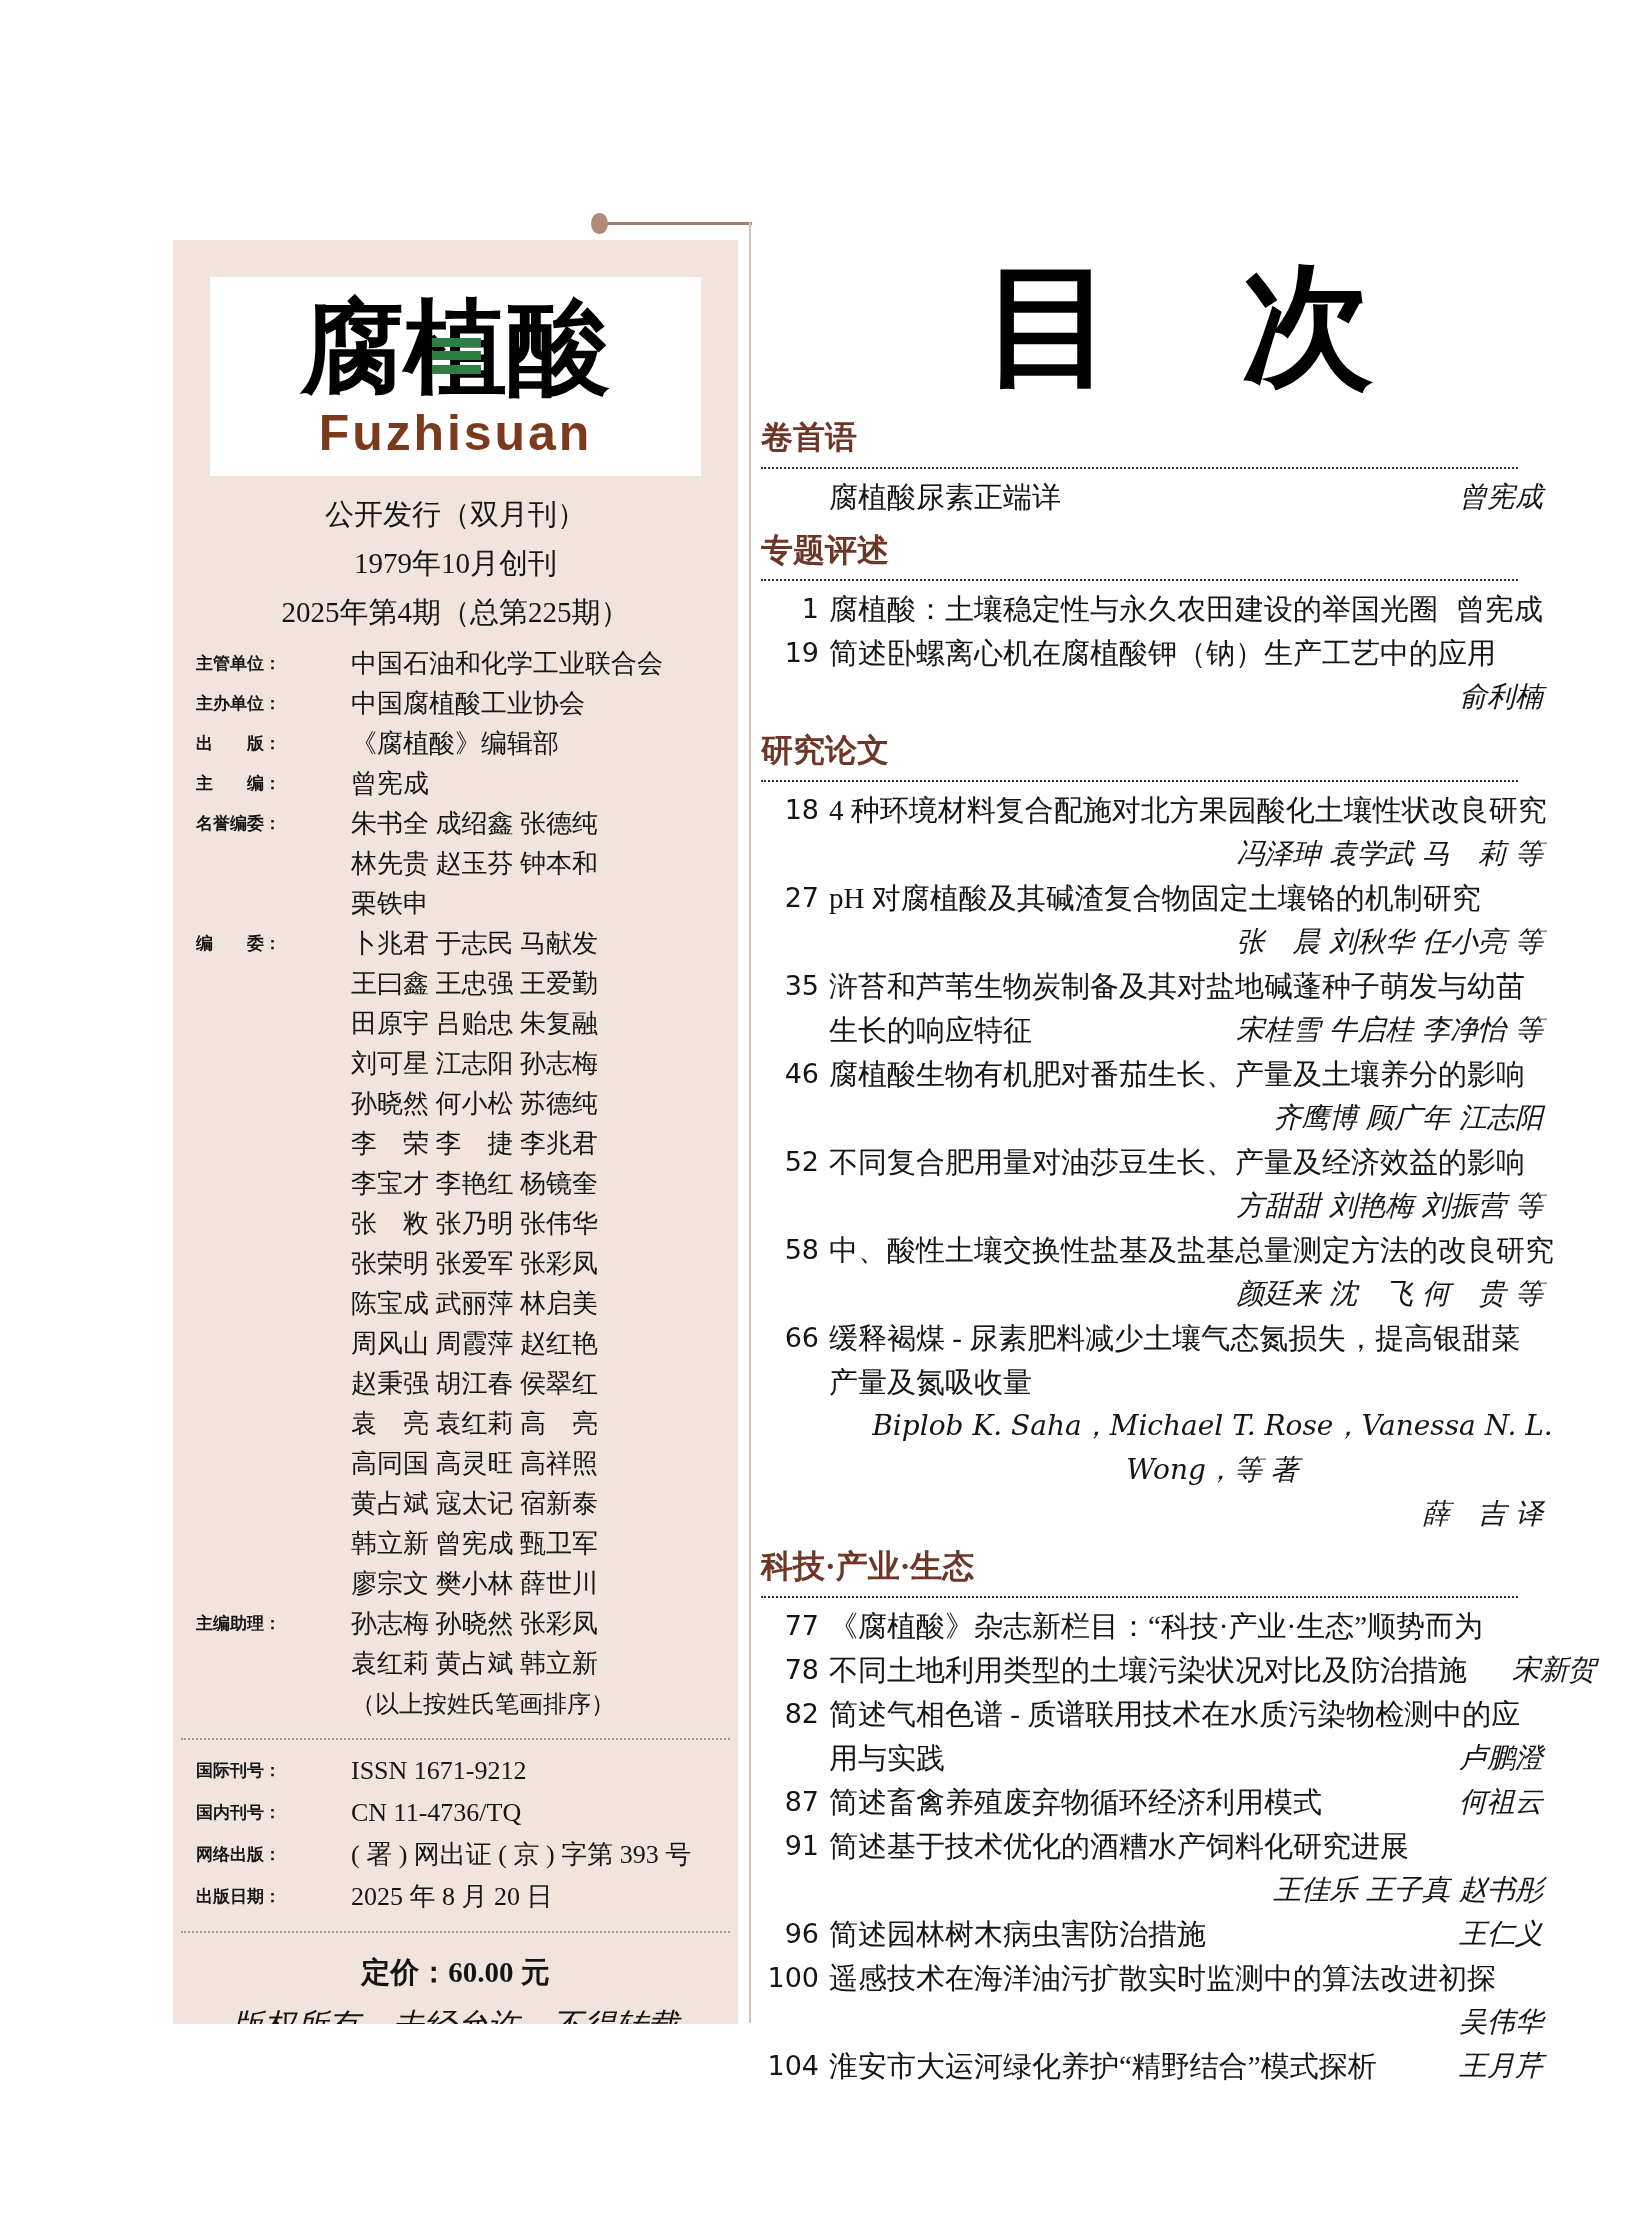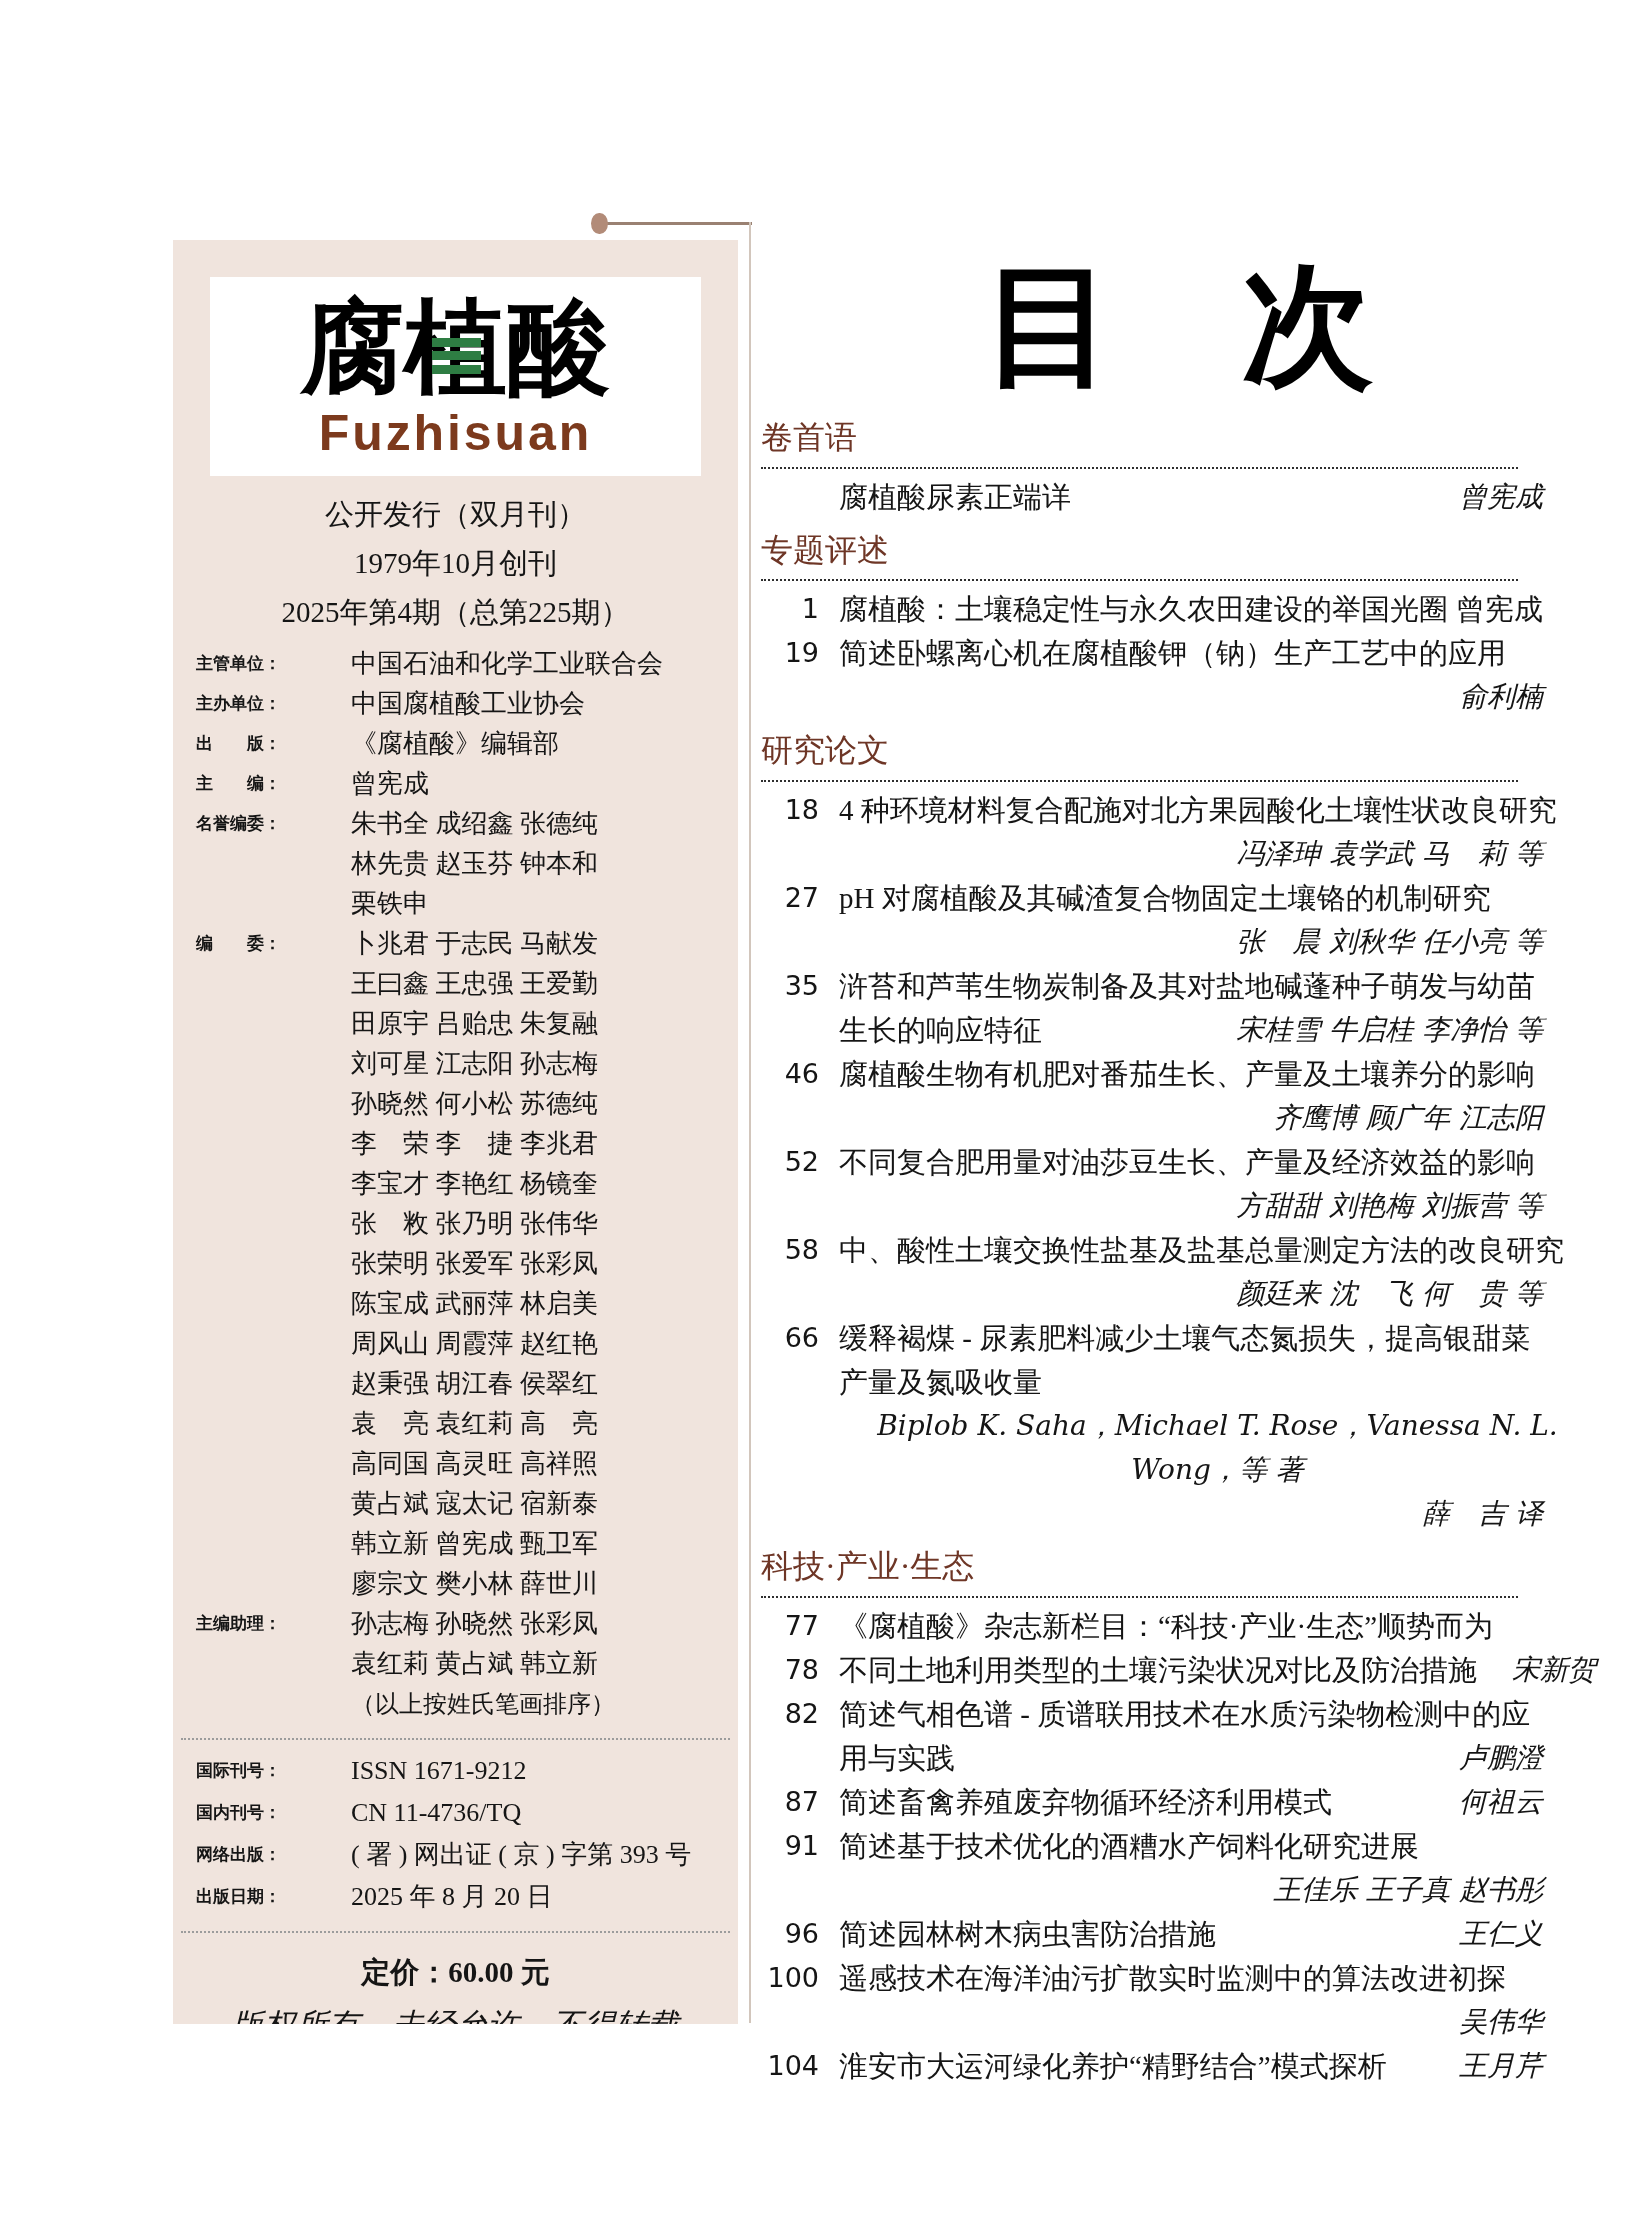--- a/index.html
+++ b/index.html
@@ -29,25 +29,25 @@
   .sortnote{font-size:24px;}
   .sdivider{border-top:2.9px dotted #9c9c9c;margin:13.6px 7.8px 9.7px 7.8px;}
   .pub{padding:0 11.6px 0 23px;font-size:26px;line-height:42px;}
   .price{text-align:center;font-size:29px;margin-top:19.4px;font-weight:bold;}
   .copyright{text-align:center;font-size:32px;font-style:italic;font-family:"DejaVu Serif",serif;margin-top:11.6px;}
 
   
   .toc{position:absolute;left:761px;top:248px;width:835px;}
   .toc-title{display:flex;justify-content:center;gap:126px;font-family:"Liberation Sans","DejaVu Sans",sans-serif;
     font-weight:900;font-size:132px;line-height:1.18;color:#000;margin-bottom:11.6px;}
-  .sec-h{color:var(--accent,#6e3626);font-size:32px;font-weight:normal;line-height:45px;margin-top:8.7px;}
+  .sec-h{color:var(--accent,#6e3626);font-size:32px;font-weight:bold;line-height:45px;margin-top:8.7px;}
   .dotted{border-bottom:2.9px dotted #2e2e2e;width:757px;margin:6.8px 0 5.8px 0;}
   .item{display:flex;font-size:29px;line-height:44px;}
   .num{flex:none;width:58px;text-align:right;font-family:"DejaVu Sans","Liberation Sans",sans-serif;font-size:27px;}
-  .ibody{flex:1;margin-left:20px;}
+  .ibody{flex:1;margin-left:10px;}
   .tline{display:flex;justify-content:space-between;}
   .ttext{white-space:nowrap;}
   .author{font-family:"DejaVu Serif",serif;font-style:italic;font-size:28px;white-space:nowrap;}
   .author.inset{padding-right:53px;}
   .author.plain{font-style:normal;font-family:"Liberation Serif",serif;font-size:29px;}
   .aline{text-align:right;padding-right:53px;font-family:"DejaVu Serif",serif;font-style:italic;font-size:28px;line-height:44px;}
   .aline.left{text-align:center;padding-right:0;}
 </style>
 </head>
 <body>

